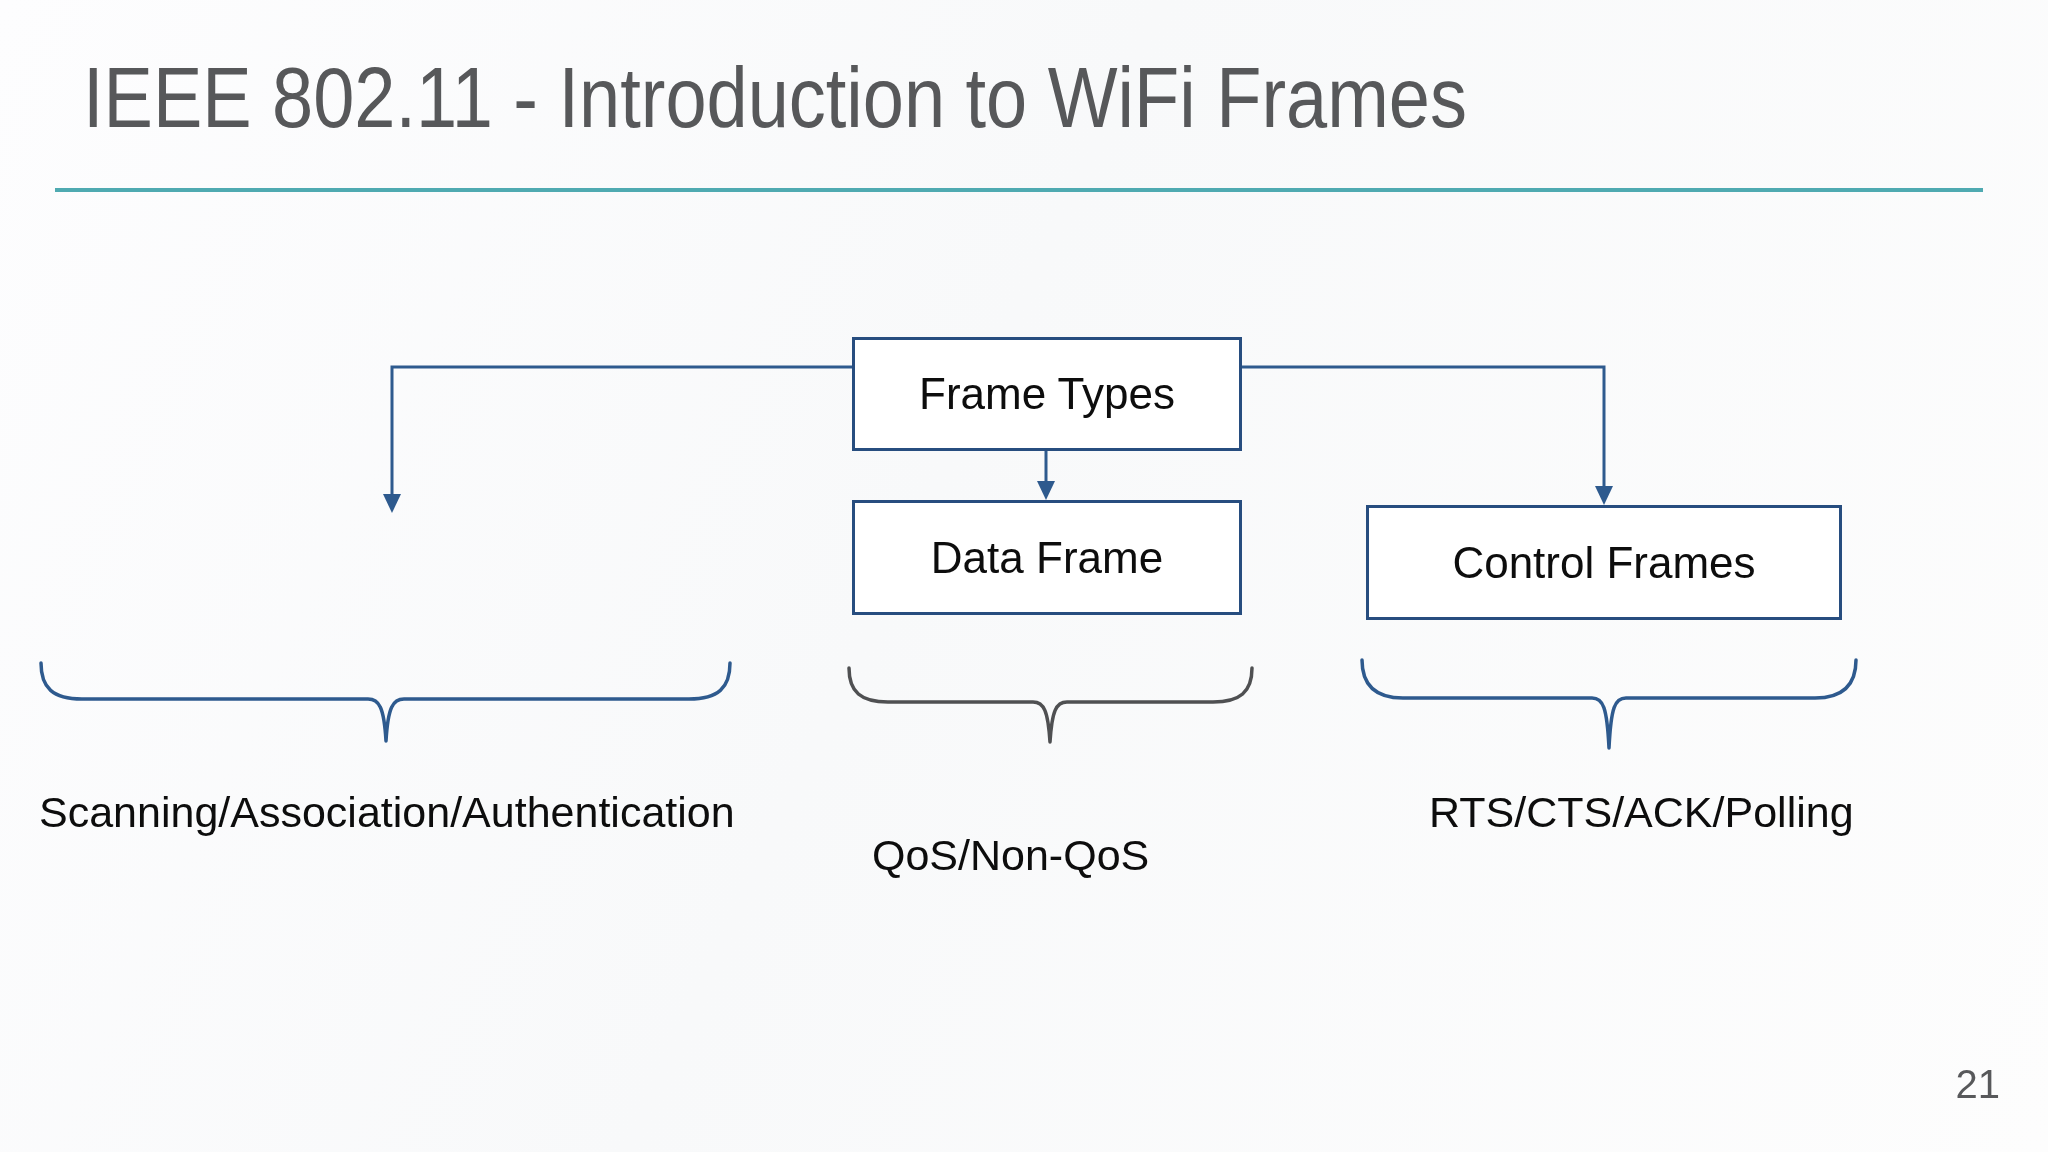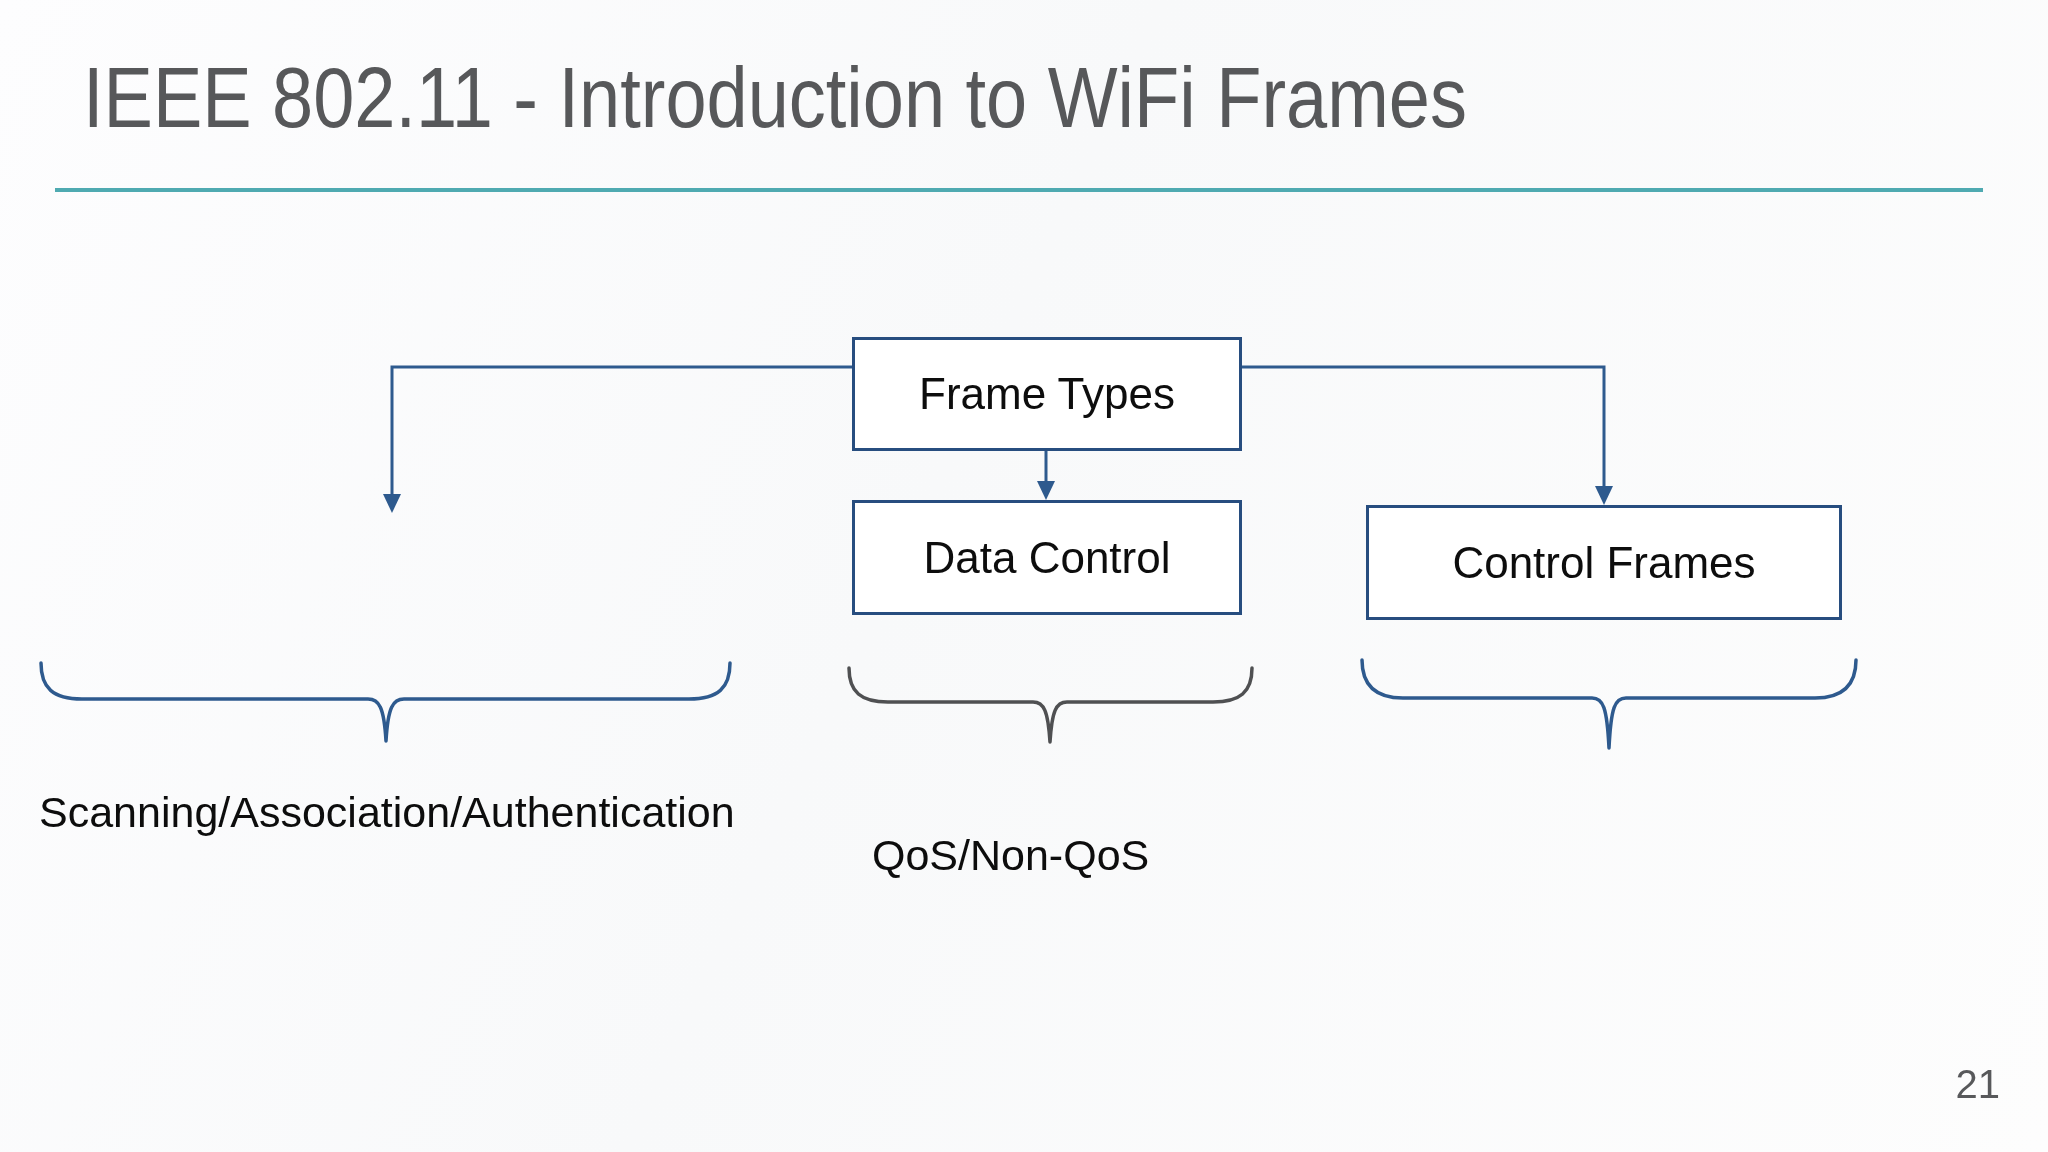--- a/index.html
+++ b/index.html
@@ -106,27 +106,28 @@
 
     <path d="M 1362 660 C 1362 685 1375 698 1403 698 L 1592 698 C 1603 698 1607 707 1609 748 C 1611 707 1615 698 1626 698 L 1815 698 C 1843 698 1856 685 1856 660" fill="none" stroke="#2e5a8e" stroke-width="3.5" stroke-linecap="round" stroke-linejoin="round"></path>
   </svg>
 
   <div class="node node-root">
     <span>Frame Types</span>
   </div>
 
 
   <div class="node node-data">
-    <span>Data Control</span>
+    <span>Data Frame</span>
   </div>
 
   <div class="node node-ctrl">
     <span>Control Frames</span>
   </div>
 
   <div class="caption caption-mgmt">Scanning/Association/Authentication</div>
 
   <div class="caption caption-data">QoS/Non-QoS</div>
 
+  <div class="caption caption-ctrl">RTS/CTS/ACK/Polling</div>
 
   <div class="page-number">21</div>
 
 </div>
 
 </body></html>

